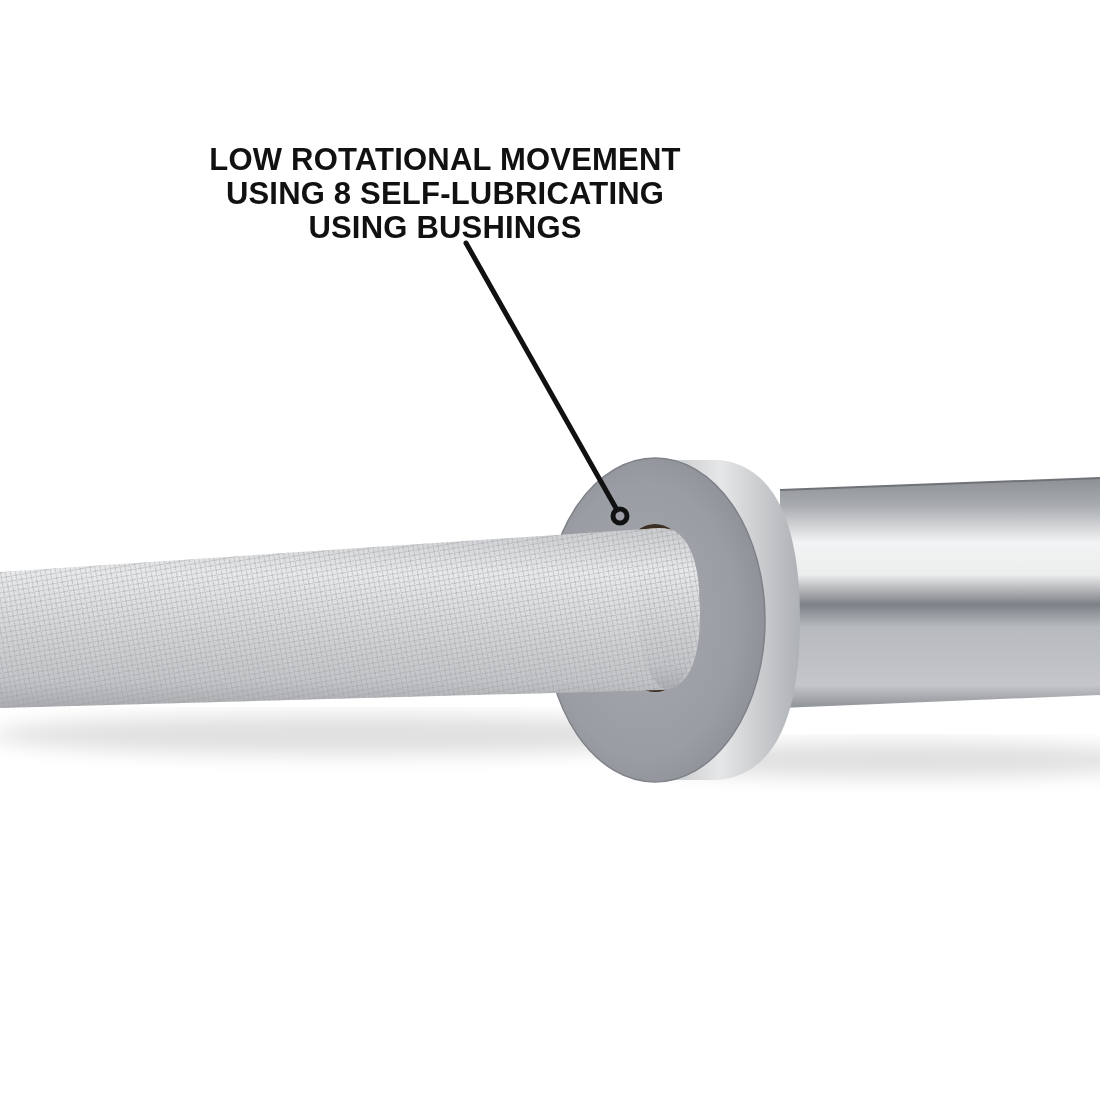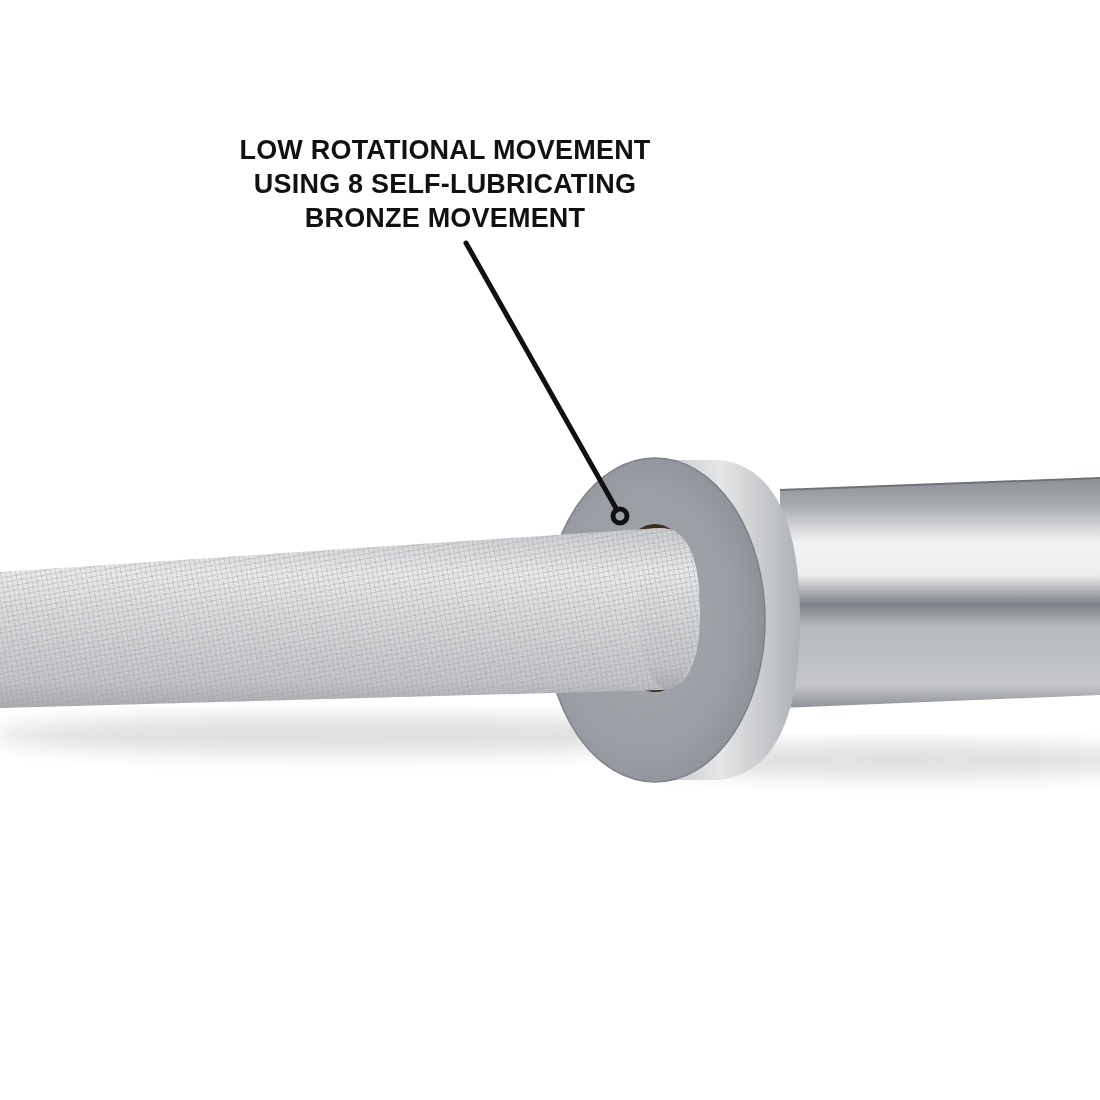--- a/index.html
+++ b/index.html
@@ -1,20 +1,20 @@
 <!DOCTYPE html>
 <html><head>
   <meta charset="utf-8">
   <style>
     html, body { margin: 0; padding: 0; background: #ffffff; }
     body { width: 1100px; height: 1100px; overflow: hidden; position: relative; font-family: "Liberation Sans", sans-serif; }
     .stage { position: absolute; left: 0; top: 0; width: 1100px; height: 1100px; }
     .caption {
-      position: absolute; left: 180px; top: 133px; width: 530px;
-      text-align: center; font-weight: bold; font-size: 27px; line-height: 34px;
+      position: absolute; left: 180px; top: 143px; width: 530px;
+      text-align: center; font-weight: bold; font-size: 31px; line-height: 34px;
       color: #111111; letter-spacing: 0.2px;
     }
     .caption div { white-space: nowrap; }
     svg { position: absolute; left: 0; top: 0; }
   </style>
 </head>
 <body>
 
 <div class="stage">
   <svg width="1100" height="1100" viewBox="0 0 1100 1100">
@@ -85,15 +85,15 @@
 
     <g>
       <line x1="466" y1="243" x2="617" y2="510" stroke="#111" stroke-width="5" stroke-linecap="round"></line>
       <circle cx="620" cy="516" r="7" fill="none" stroke="#111" stroke-width="5"></circle>
     </g>
   </svg>
 
   <div class="caption">
     <div>LOW ROTATIONAL MOVEMENT</div>
     <div>USING 8 SELF-LUBRICATING</div>
-    <div>BRONZE MOVEMENT</div>
+    <div>USING BUSHINGS</div>
   </div>
 </div>
 
 </body></html>

